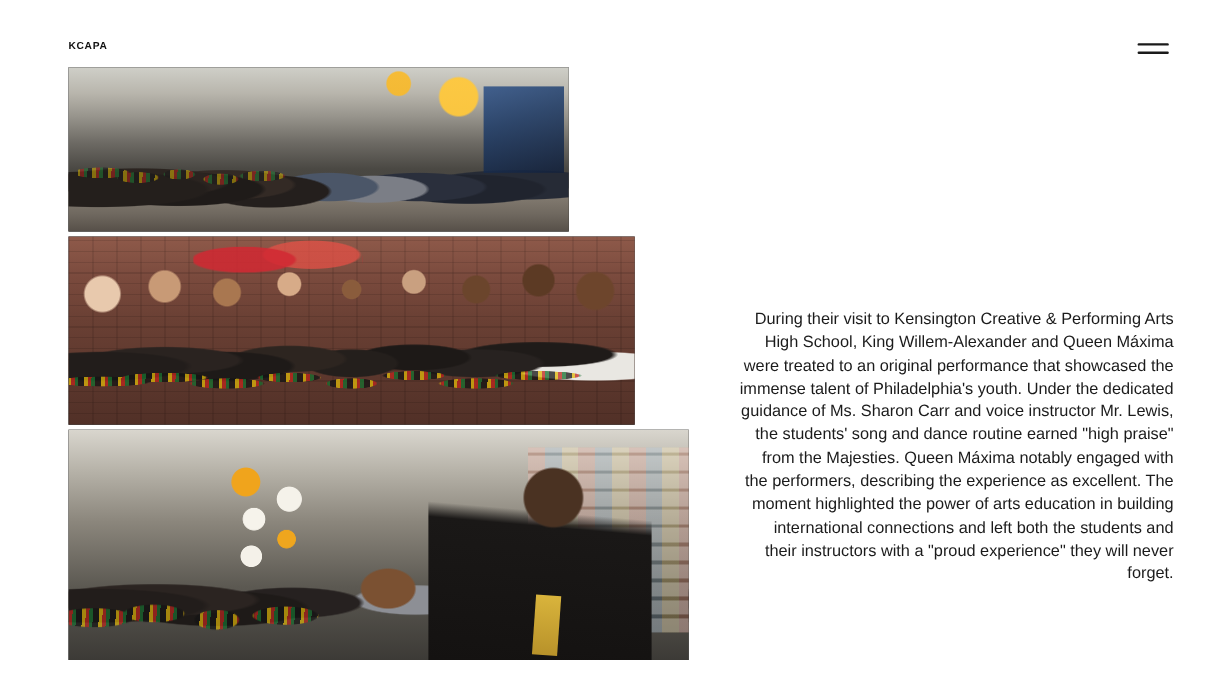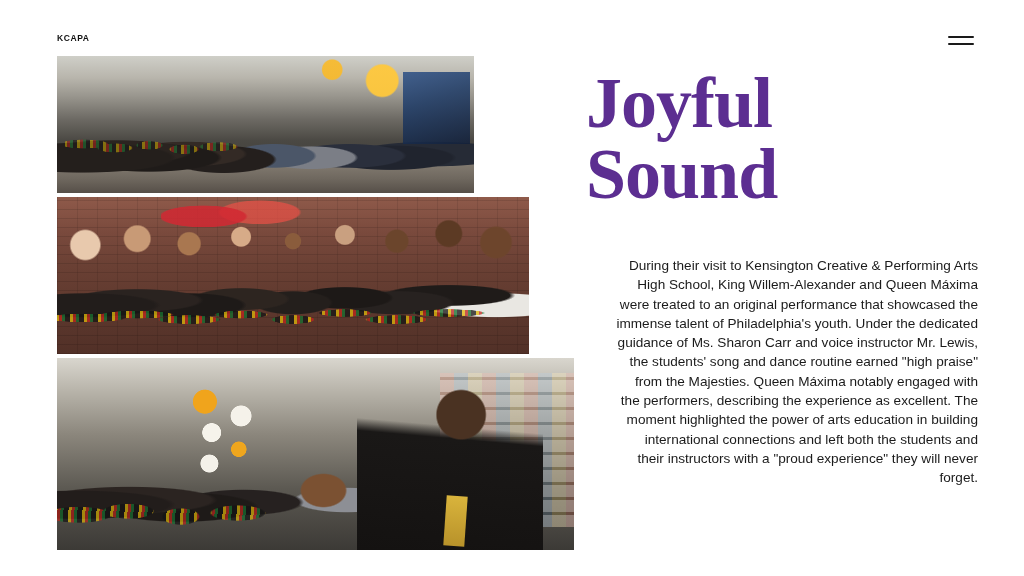--- a/index.html
+++ b/index.html
@@ -312,20 +312,16 @@
       <div class="p3-balloons"></div>
       <div class="p3-crowd"></div>
       <div class="p3-stoles"></div>
       <div class="p3-conductor"></div>
       <div class="p3-hand"></div>
       <div class="p3-tie"></div>
     </div>
 
   </div>
 
-  <h1 class="headline">
-    <span class="line">Joyful</span>
-    <span class="line">Sound</span>
-  </h1>
 
   <p class="body-copy">During their visit to Kensington Creative &amp; Performing Arts High School, King Willem-Alexander and Queen Máxima were treated to an original performance that showcased the immense talent of Philadelphia's youth. Under the dedicated guidance of Ms. Sharon Carr and voice instructor Mr. Lewis, the students' song and dance routine earned "high praise" from the Majesties. Queen Máxima notably engaged with the performers, describing the experience as excellent. The moment highlighted the power of arts education in building international connections and left both the students and their instructors with a "proud experience" they will never forget.</p>
 
 </div>
 
 </body></html>

